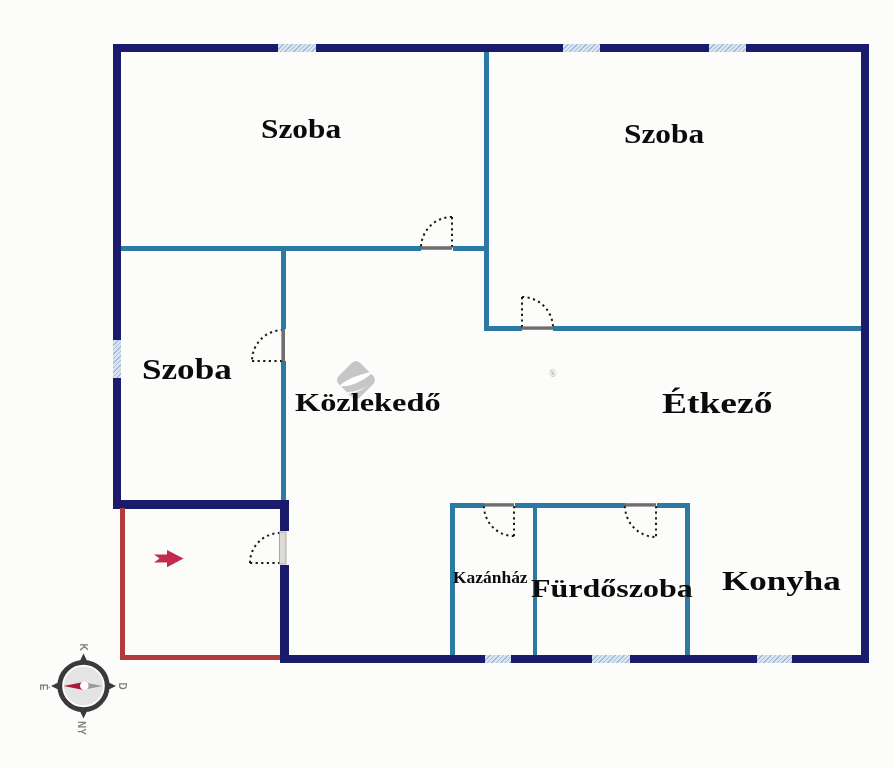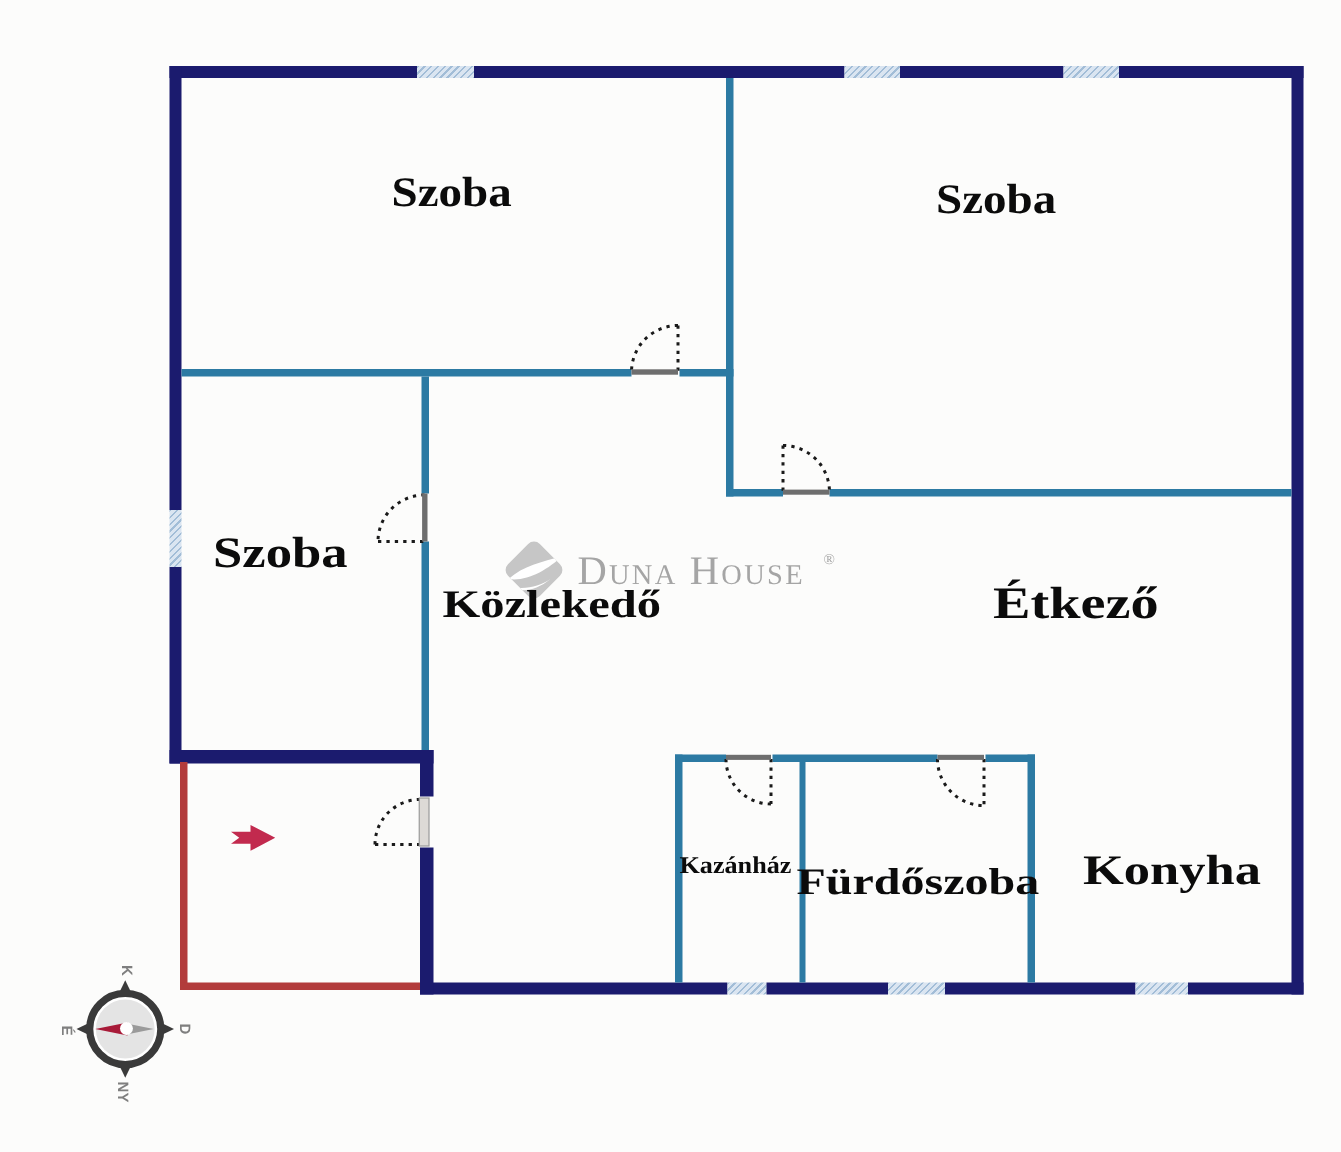--- a/index.html
+++ b/index.html
@@ -144,21 +144,20 @@
       </defs>
     <g transform="rotate(45)">
       <rect x="-15" y="-15" width="30" height="30" rx="5.5" fill="#c6c6c6"></rect>
     </g>
     <g clip-path="url(#dcp)">
       <path d="M -17 6 C -7 -3 5 -5 19 -9.5 C 9 0 -5 8 -17 6 Z" fill="#ffffff"></path>
       <path d="M -14 11.5 C -4 13 4 10.5 11 6 C 2 13.5 -9 15.5 -14 11.5 Z" fill="#ffffff"></path>
     </g>
   </svg>
 
-  <div style="position:absolute;left:385px;top:367px;font-family:'Liberation Serif',serif;font-variant:small-caps;font-size:27px;color:#a5a5a5;letter-spacing:1.5px;line-height:1;">Duna House</div>
 
   <div style="position:absolute;left:549px;top:369px;font-family:'Liberation Serif',serif;font-size:10px;color:#a5a5a5;line-height:1;">®</div>
 
   <div class="lbl" style="left:261px;top:115px;font-size:28px;transform:scaleX(1.12);">Szoba</div>
 
   <div class="lbl" style="left:624px;top:120px;font-size:28px;transform:scaleX(1.12);">Szoba</div>
 
   <div class="lbl" style="left:142px;top:355px;font-size:29px;transform:scaleX(1.21);">Szoba</div>
 
   <div class="lbl" style="left:295px;top:390px;font-size:26px;transform:scaleX(1.245);">Közlekedő</div>

